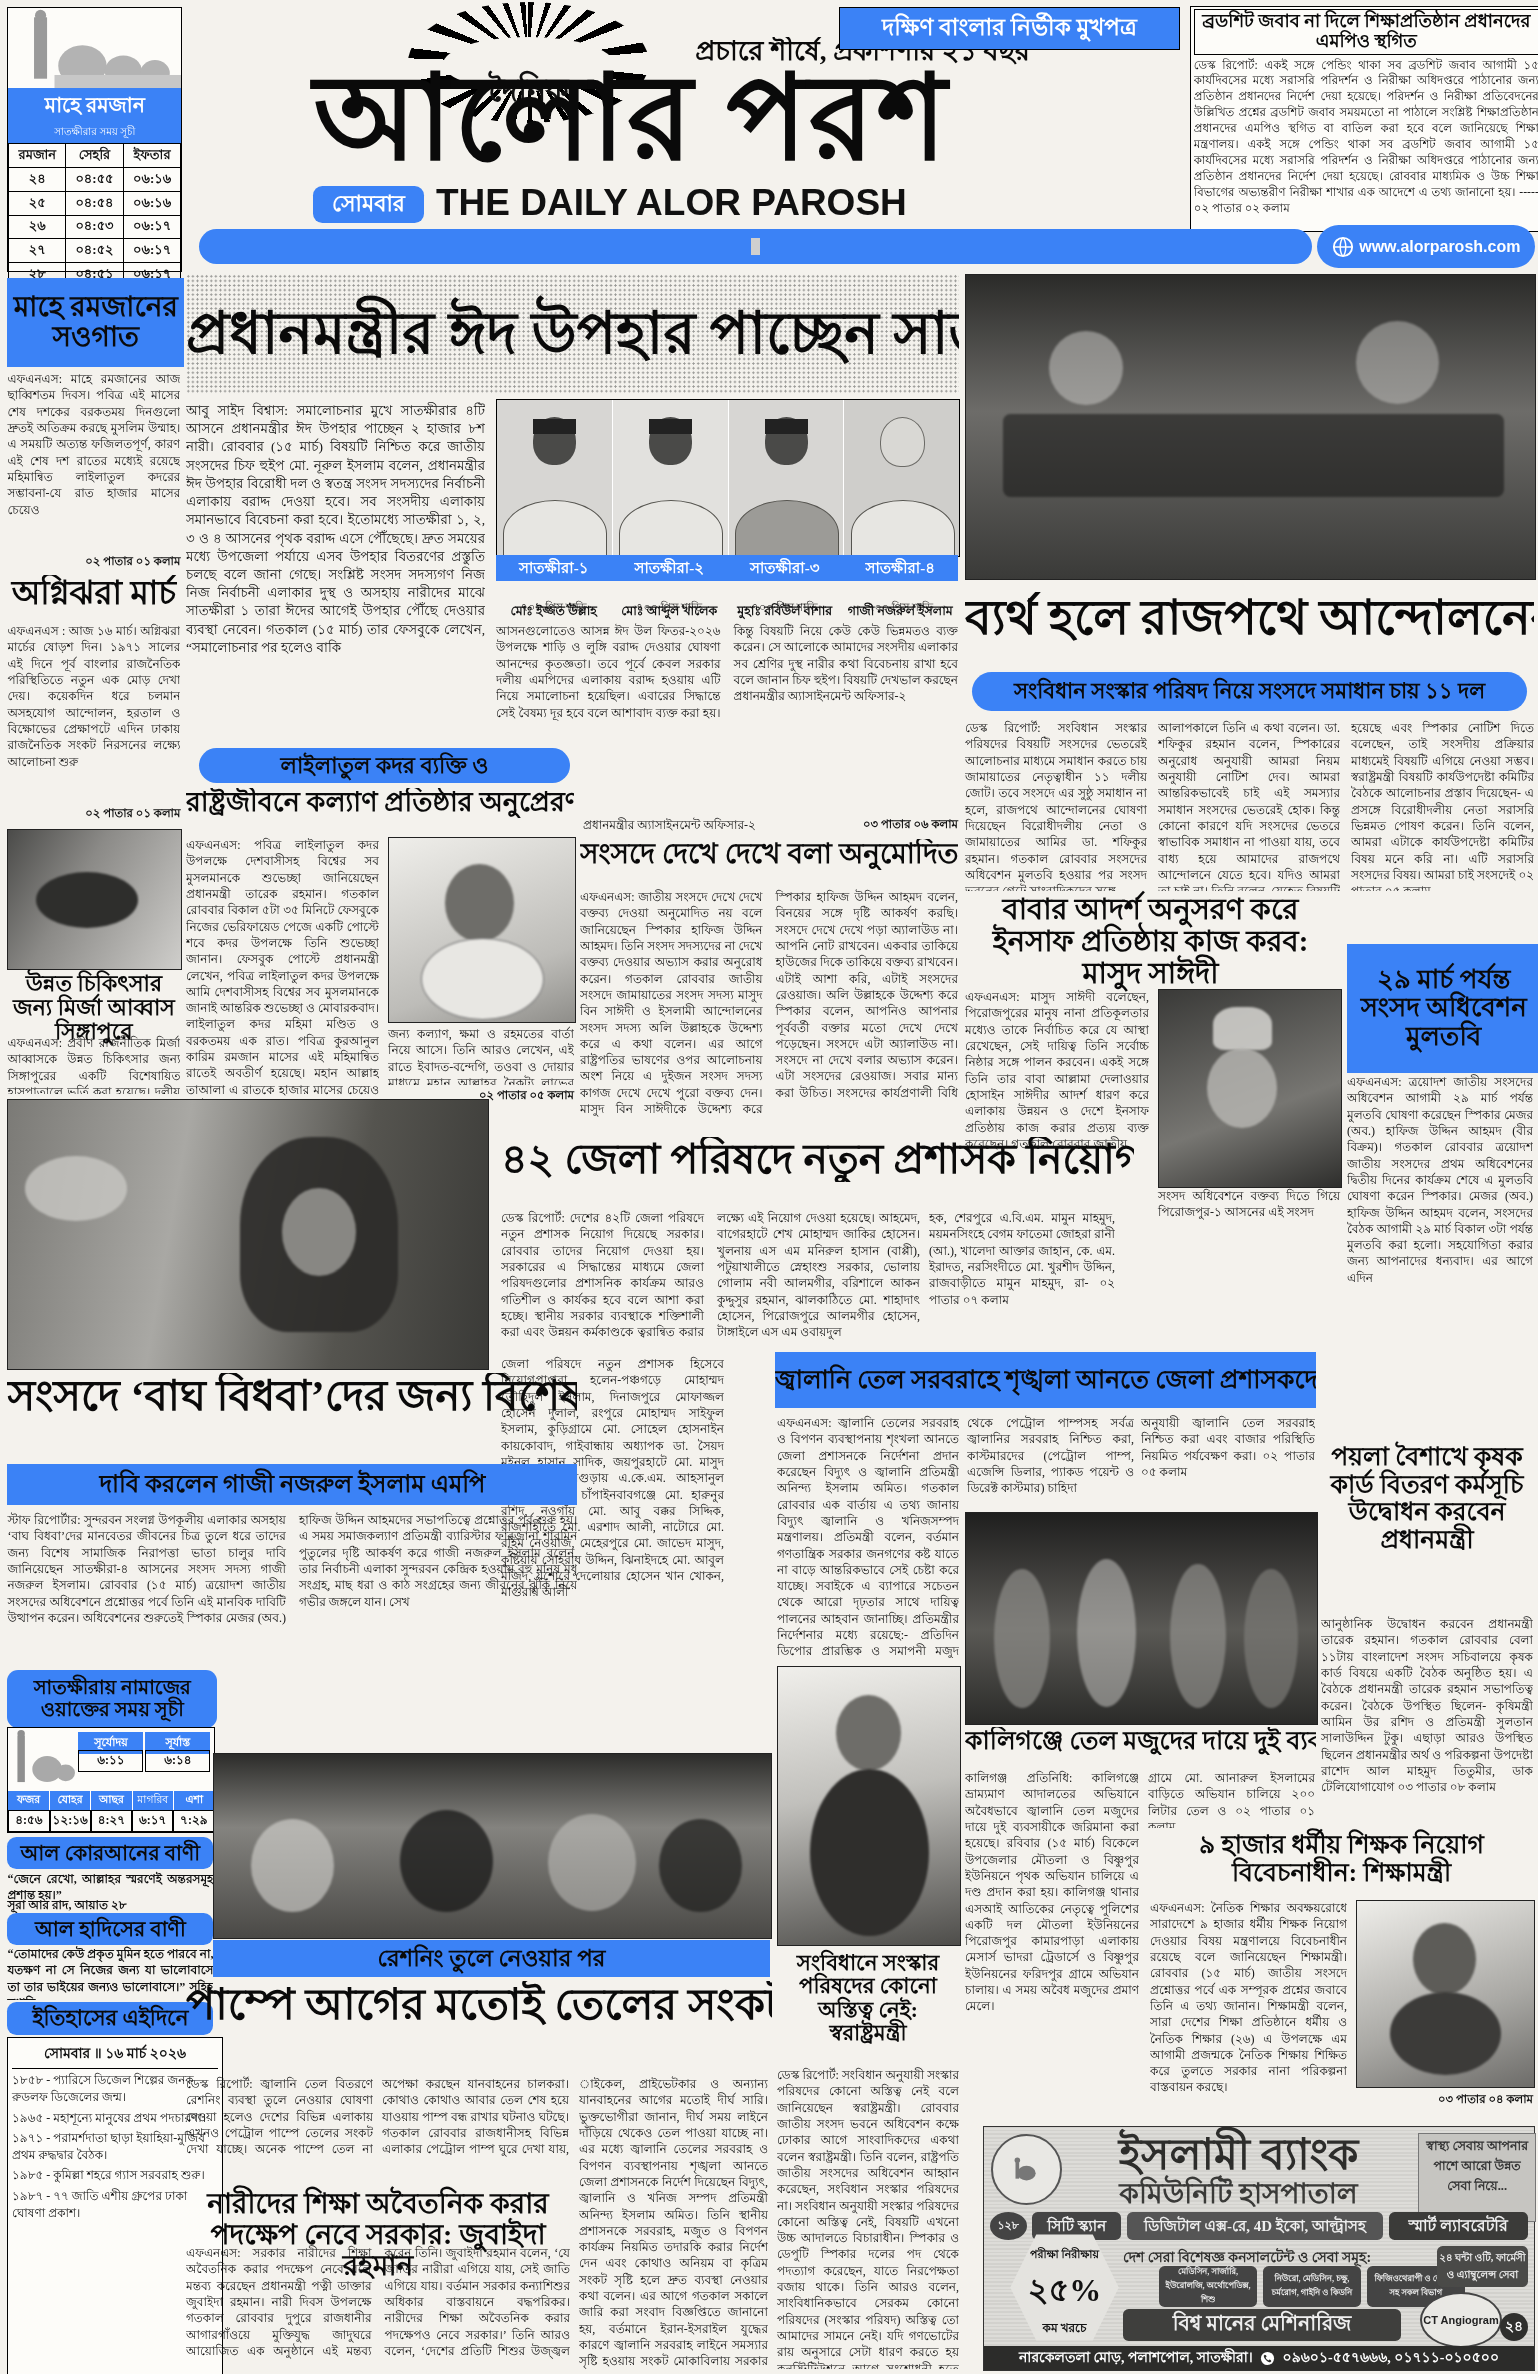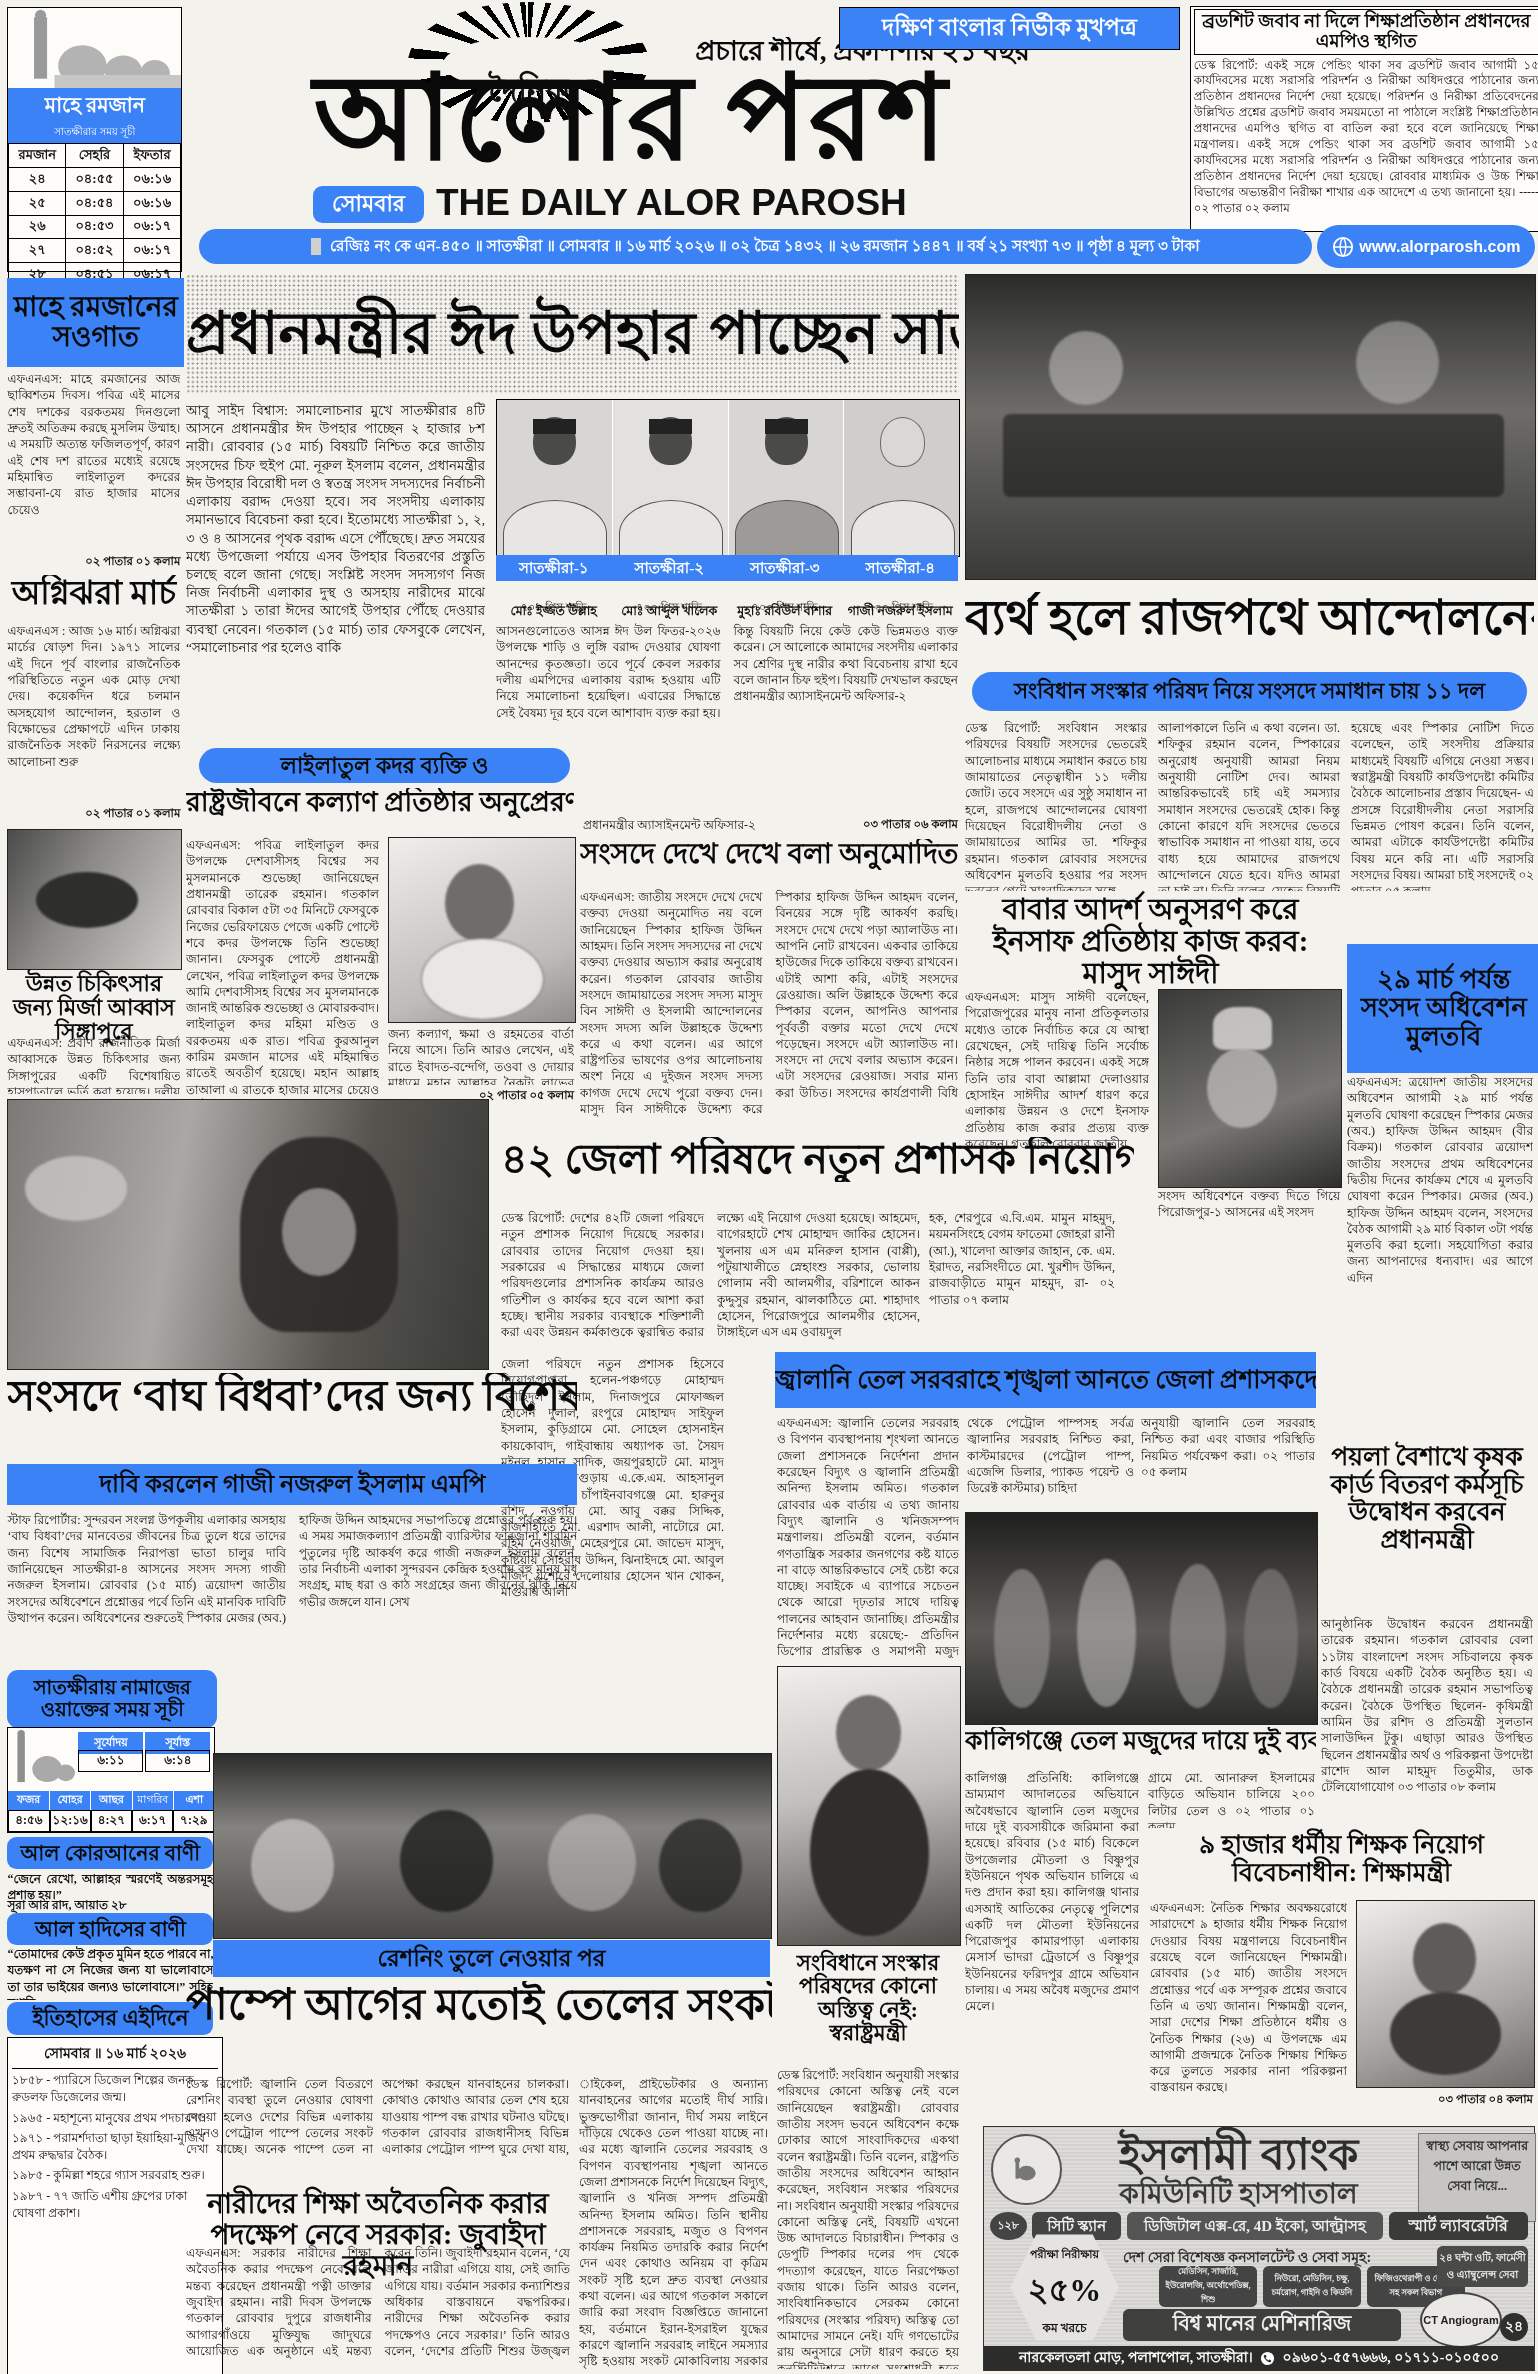--- a/index.html
+++ b/index.html
@@ -91,21 +91,20 @@
   <div class="abs nowrap" style="left:436px;top:182px;width:640px;font-size:37px;font-weight:bold;font-family:'Liberation Sans',sans-serif;">THE DAILY ALOR PAROSH</div>
   <div class="abs blackbox" style="left:839px;top:7.4px;width:339px;height:41px;display:flex;align-items:center;justify-content:center;font-size:23px;font-weight:bold;border:1.9px solid #000;">দক্ষিণ বাংলার নির্ভীক মুখপত্র</div>
 
   <div class="abs bx" style="left:1190px;top:5.6px;width:345px;height:219px;padding:2.8px;">
     <div class="hl" style="border:1.9px solid #000;font-size:18px;padding:1.9px;">ব্রডশিট জবাব না দিলে শিক্ষাপ্রতিষ্ঠান প্রধানদের এমপিও স্থগিত</div>
     <div class="body-t" style="font-size:11.7px;margin-top:2.8px;height:165px;">ডেস্ক রিপোর্ট: একই সঙ্গে পেন্ডিং থাকা সব ব্রডশিট জবাব আগামী ১৫ কার্যদিবসের মধ্যে সরাসরি পরিদর্শন ও নিরীক্ষা অধিদপ্তরে পাঠানোর জন্য প্রতিষ্ঠান প্রধানদের নির্দেশ দেয়া হয়েছে। পরিদর্শন ও নিরীক্ষা প্রতিবেদনের উল্লিখিত প্রশ্নের ব্রডশিট জবাব সময়মতো না পাঠালে সংশ্লিষ্ট শিক্ষাপ্রতিষ্ঠান প্রধানদের এমপিও স্থগিত বা বাতিল করা হবে বলে জানিয়েছে শিক্ষা মন্ত্রণালয়। একই সঙ্গে পেন্ডিং থাকা সব ব্রডশিট জবাব আগামী ১৫ কার্যদিবসের মধ্যে সরাসরি পরিদর্শন ও নিরীক্ষা অধিদপ্তরে পাঠানোর জন্য প্রতিষ্ঠান প্রধানদের নির্দেশ দেয়া হয়েছে। রোববার মাধ্যমিক ও উচ্চ শিক্ষা বিভাগের অভ্যন্তরীণ নিরীক্ষা শাখার এক আদেশে এ তথ্য জানানো হয়। ----- ০২ পাতার ০২ কলাম</div>
   </div>
 
   <div class="abs blackbox pill" style="left:199px;top:229px;width:1113px;height:35px;display:flex;align-items:center;justify-content:center;gap:9.3px;">
     <span style="width:9.3px;height:16.7px;background:#cfcfcf;display:inline-block;"></span>
-    <span style="font-size:15.3px;font-weight:bold;">রেজিঃ নং কে এন-৪৫০ ॥ সাতক্ষীরা ॥ সোমবার ॥ ১৬ মার্চ ২০২৬ ॥ ০২ চৈত্র ১৪৩২ ॥ ২৬ রমজান ১৪৪৭ ॥ বর্ষ ২১  সংখ্যা ৭৩ ॥ পৃষ্ঠা ৪  মূল্য ৩ টাকা</span>
   </div>
   <div class="abs blackbox pill" style="left:1317px;top:225px;width:218px;height:43px;display:flex;align-items:center;justify-content:center;gap:5.6px;">
     <svg width="22" height="22" viewBox="0 0 24 24">
         <circle cx="12" cy="12" r="10" fill="none" stroke="#fff" stroke-width="2"></circle>
         <path d="M2 12h20M12 2c4 4 4 16 0 20M12 2c-4 4-4 16 0 20" stroke="#fff" stroke-width="1.6" fill="none"></path>
       </svg>
     <span style="font-size:16px;font-weight:bold;font-family:'Liberation Sans',sans-serif;">www.alorparosh.com</span>
   </div>
 
   <div class="abs blackbox hl" style="left:7.4px;top:278px;width:173px;height:85px;font-size:28px;display:flex;align-items:center;justify-content:center;padding:1.9px;">মাহে রমজানের সওগাত</div>

